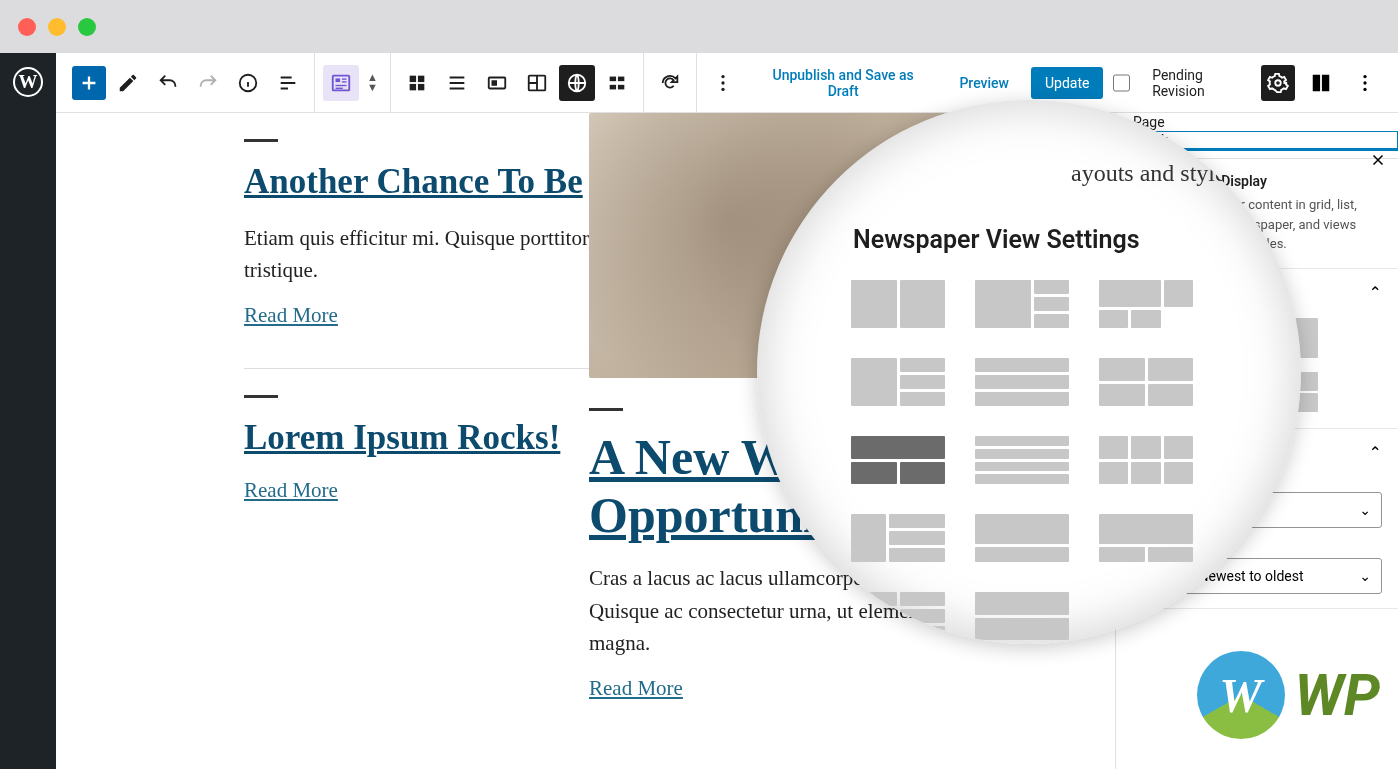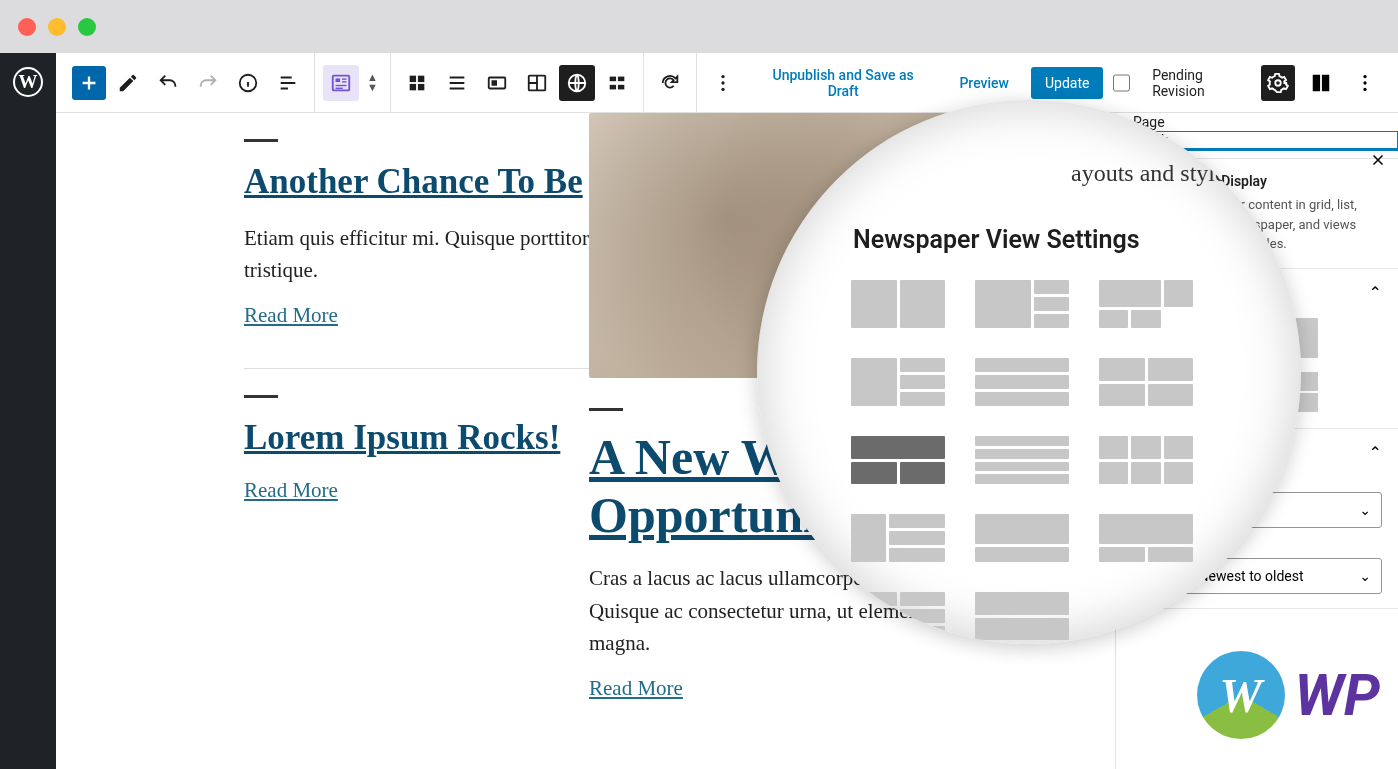--- a/index.html
+++ b/index.html
@@ -83,21 +83,21 @@
   .mg2 span:first-child { grid-row:1/4; background:#c7c7c7;}
   .mg2 span { background:#c7c7c7;}
   .mg3 { grid-template-columns: 1fr 1fr 1fr; grid-template-rows:1.5fr 1fr;}
   .mg3 span:first-child { grid-column:1/3; background:#c7c7c7;}
   .mg3 span { background:#c7c7c7;}
   .mg-sel .mg-a { background:#6b6b6b !important;}
   .mag-thumb span { background:#c7c7c7; border-radius:1px;}
 
   .watermark { position:absolute; right:18px; bottom:30px; z-index:60; display:flex; align-items:center; gap:4px; font-size:58px; font-weight:700; font-style:italic; opacity:0.9;}
   .wm-logo { width:88px; height:88px; border-radius:50%; background: conic-gradient(#2a9fd6 0 120deg, #7db82f 120deg 240deg, #2a9fd6 240deg 360deg); display:flex; align-items:center; justify-content:center; color:#fff; font-size:48px; font-family:serif; margin-right:6px;}
-  .wm-wp { color:#4c1d95;}
+  .wm-wp { color:#4d7c0f;}
   .wm-cn { color:#2a9fd6;}
 </style>
 </head>
 <body>
 
 <div class="mac-titlebar">
   <div class="traffic-light tl-red"></div>
   <div class="traffic-light tl-yellow"></div>
   <div class="traffic-light tl-green"></div>
 </div>

